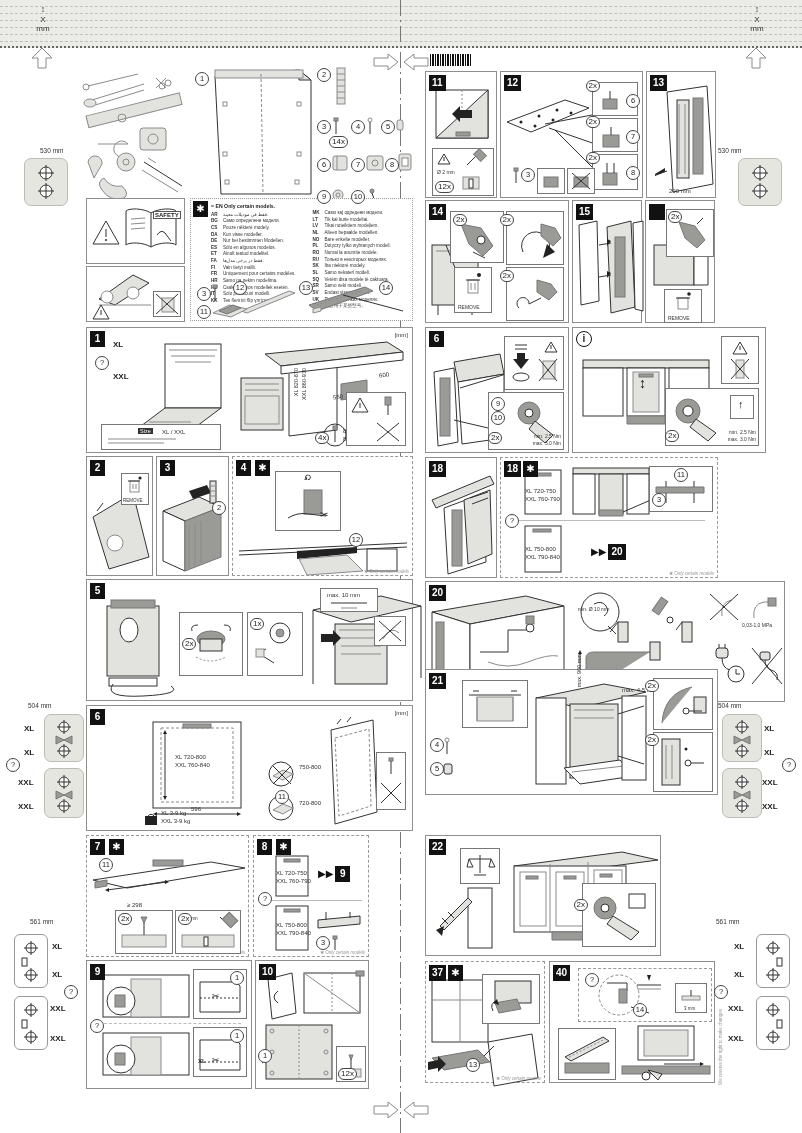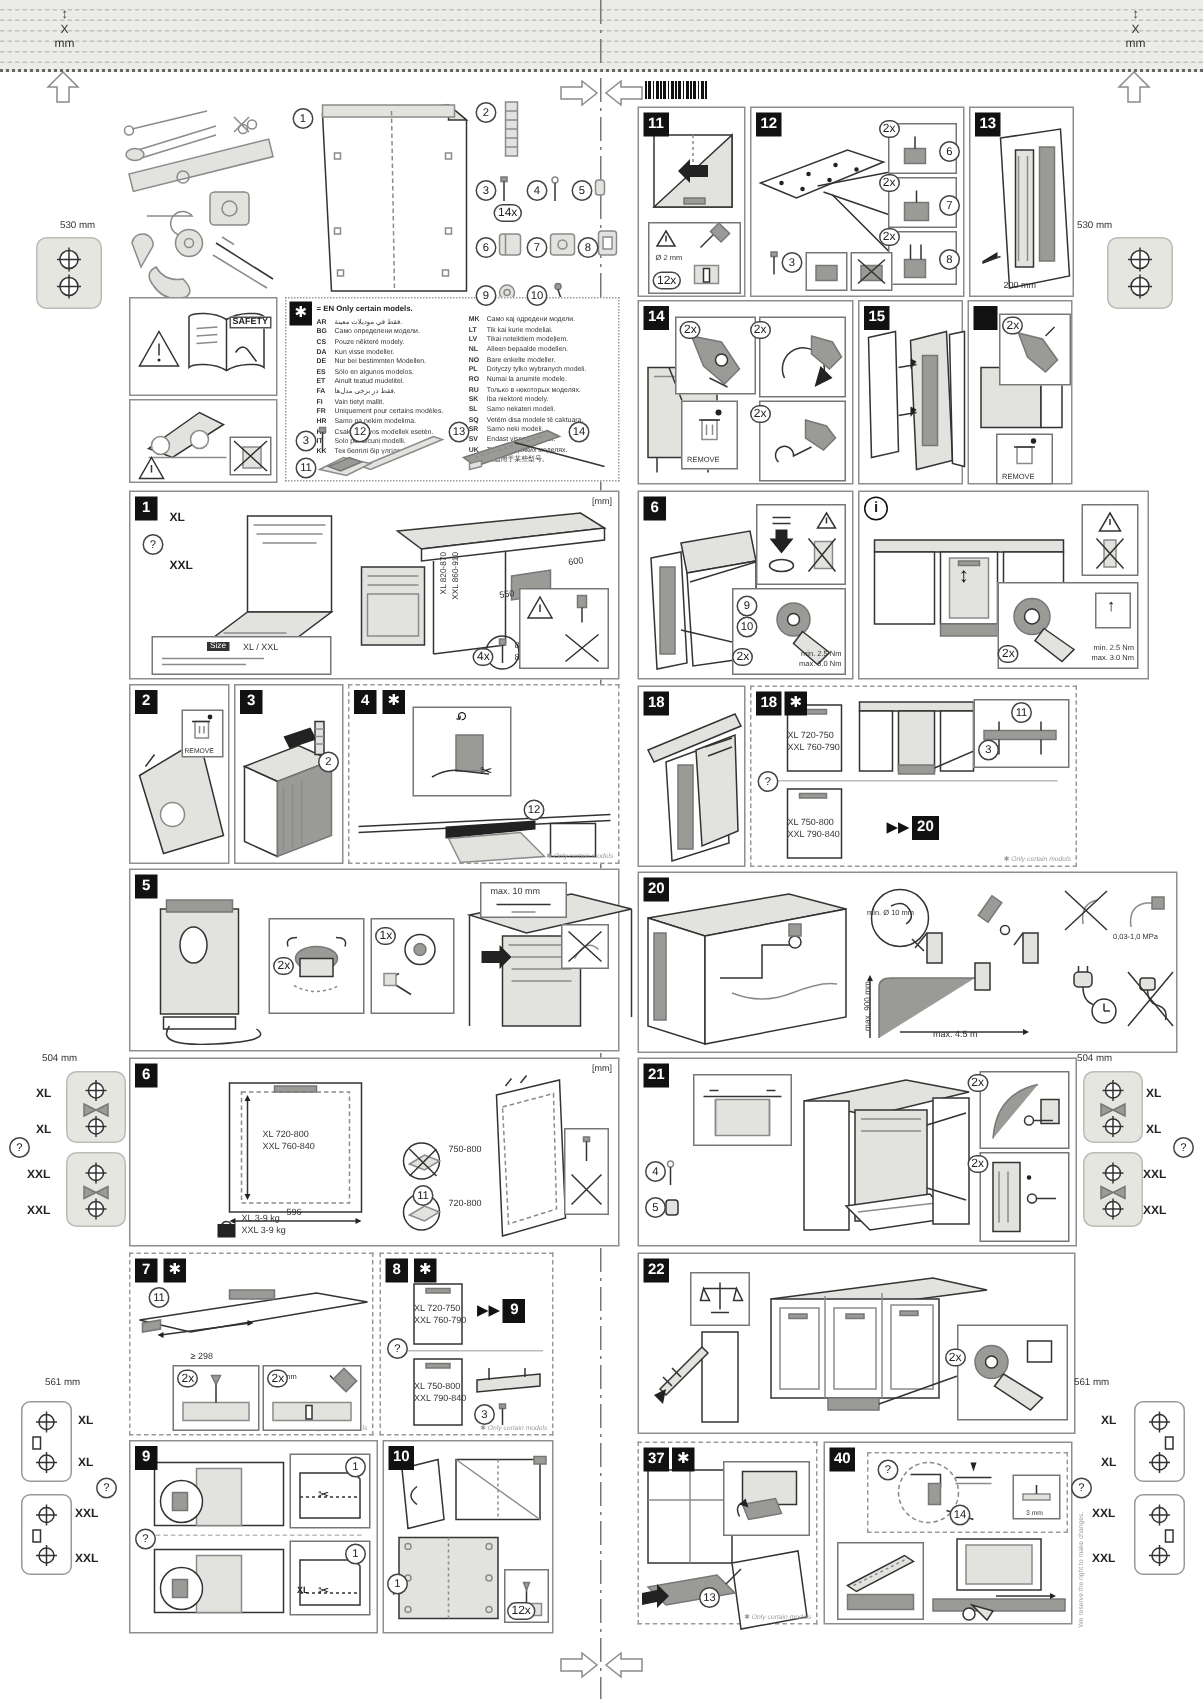--- a/index.html
+++ b/index.html
@@ -1182,21 +1182,21 @@
         <line x1="24" y1="30" x2="24" y2="25" class="k"></line>
         <line x1="24" y1="30" x2="28" y2="30" class="k"></line>
     </svg>
     <svg class="g" style="left:324px;top:62px" width="34" height="42">
       <rect x="10" y="8" width="10" height="8" rx="2" class="f k"></rect>
         <path d="M15 16 q0 8 6 10 q8 2 6 10" class="k"></path>
       <path d="M2 4 L32 40 M32 4 L2 40" class="k"></path>
     </svg>
   </div>
 
-  <div class="panel" style="left:425px;top:705px;width:293px;height:126px">
+  <div class="panel" style="left:425px;top:669px;width:293px;height:126px">
     <span class="badge">21</span>
     <div class="warnbox" style="left:36px;top:10px;width:64px;height:46px">
       <svg class="g" style="left:4px;top:4px" width="56" height="38">
         <line x1="2" y1="10" x2="54" y2="10" class="k"></line>
           <rect x="10" y="12" width="36" height="24" class="f"></rect>
         <line x1="10" y1="12" x2="10" y2="36"></line>
           <line x1="46" y1="12" x2="46" y2="36"></line>
         <line x1="6" y1="6" x2="12" y2="6" class="k"></line>
           <line x1="44" y1="6" x2="50" y2="6" class="k"></line>
       </svg>
@@ -1237,21 +1237,21 @@
           <line x1="8" y1="8" x2="8" y2="42"></line>
           <line x1="14" y1="8" x2="14" y2="42"></line>
         <circle cx="30" cy="26" r="3" class="k"></circle>
           <line x1="33" y1="26" x2="46" y2="26" class="k"></line>
           <circle cx="28" cy="12" r="1.5" class="b"></circle>
       </svg>
     </div>
     <span class="count" style="right:58px;top:64px">2x</span>
   </div>
 
-  <div class="panel" style="left:425px;top:835px;width:292px;height:121px">
+  <div class="panel" style="left:425px;top:835px;width:236px;height:121px">
     <span class="badge">22</span>
     <div class="warnbox" style="left:34px;top:12px;width:38px;height:34px">
       <svg class="g" style="left:5px;top:4px" width="28" height="26">
         <line x1="14" y1="2" x2="14" y2="20" class="k"></line>
           <line x1="3" y1="6" x2="25" y2="6" class="k"></line>
         <path d="M3 6 l-2 8 h6 z M25 6 l-2 8 h6 z" class="k"></path>
           <line x1="8" y1="22" x2="20" y2="22" class="k"></line>
       </svg>
     </div>
     <svg class="g" style="left:8px;top:50px" width="70" height="66">

